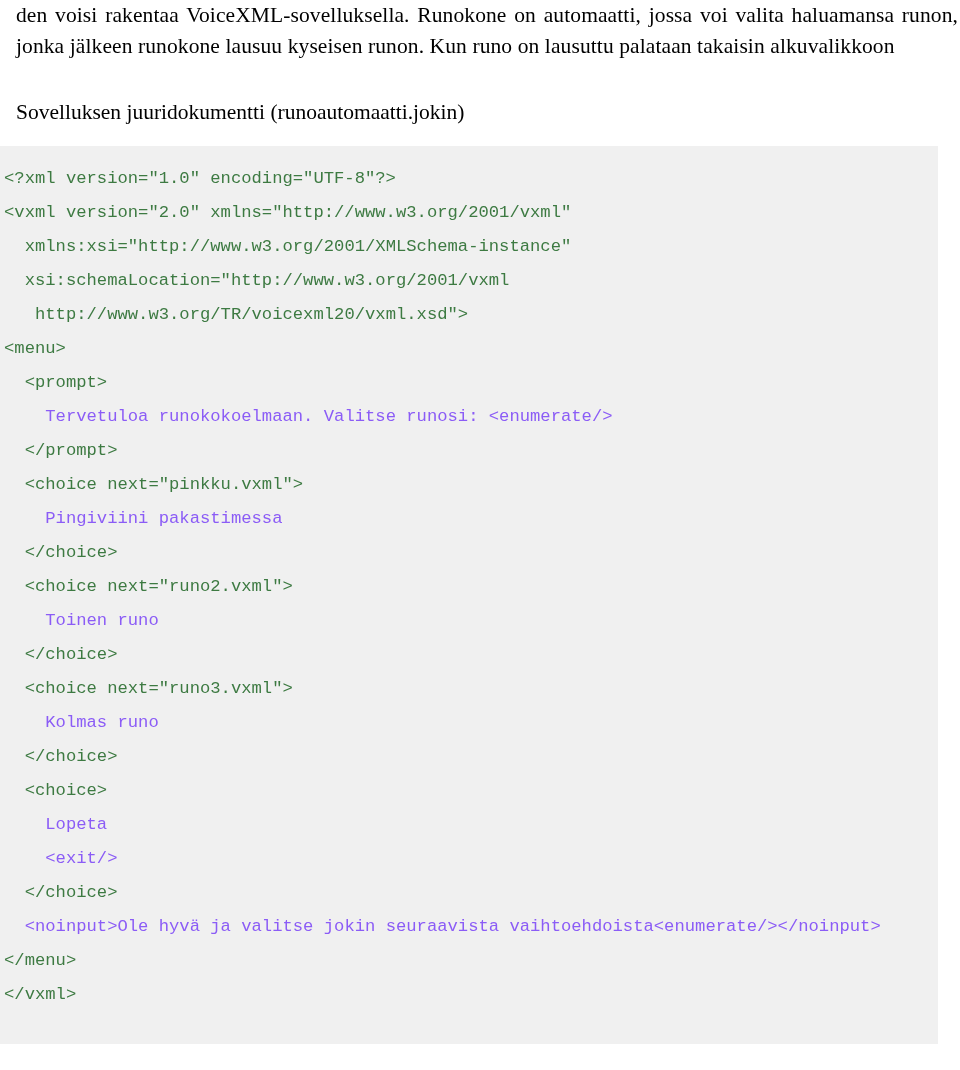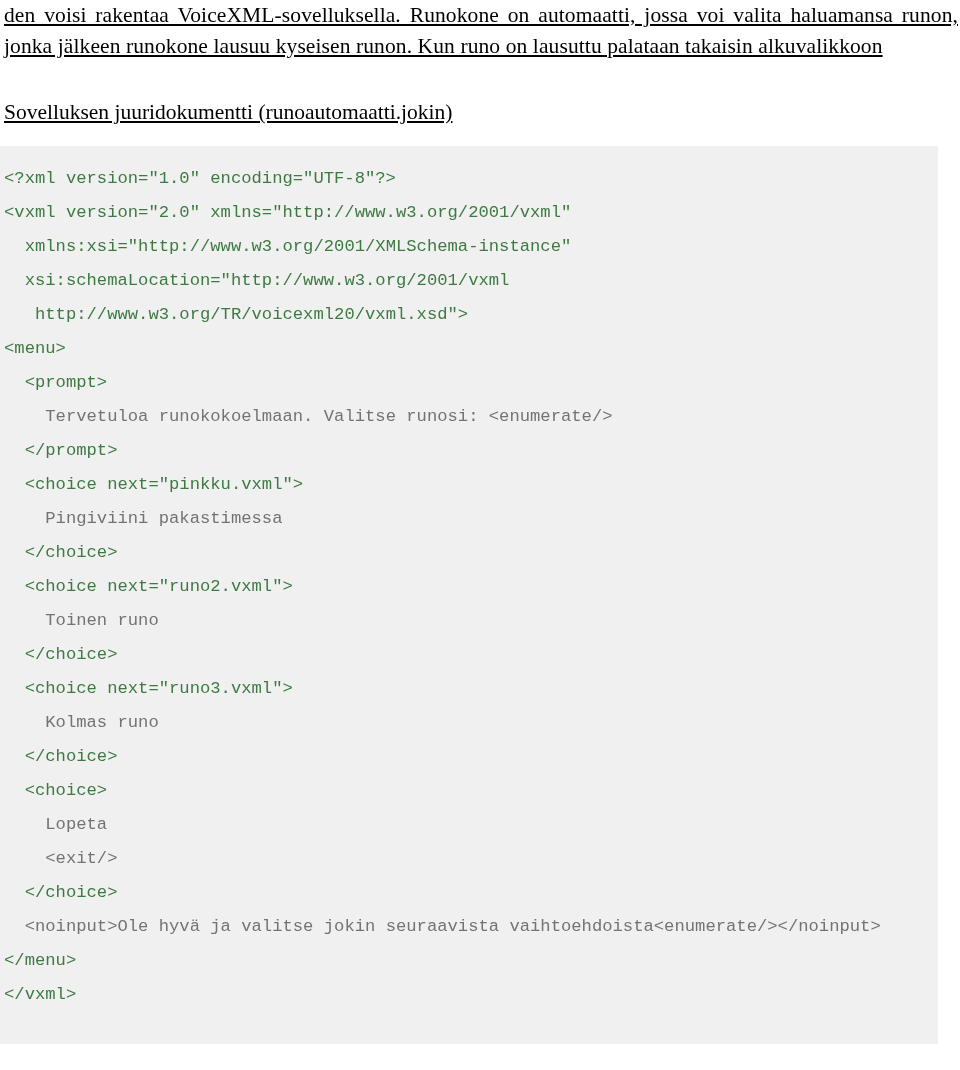--- a/index.html
+++ b/index.html
@@ -17,22 +17,21 @@
     color: #000000;
   }
 
   .page {
     width: 960px;
     position: relative;
   }
 
   
   .prose {
-    padding: 0 2px 0 4px;
-    text-decoration: underline;
+    padding: 0 2px 0 16px;
   }
   .body-paragraph {
     font-family: "Liberation Serif", "DejaVu Serif", serif;
     font-size: 21.5px;
     line-height: 31px;
     text-align: justify;
     text-justify: inter-word;
     margin: 0;
     padding: 0;
     color: #000000;
@@ -66,21 +65,21 @@
     white-space: pre-wrap;
     word-break: break-word;
     padding-left: 4px;
   }
   .code-line {
     white-space: pre-wrap;
     display: block;
     min-height: 34px;
   }
   .tok-tag   { color: #3d7a42; }
-  .tok-text  { color: #737373; }
+  .tok-text  { color: #8b5cf6; }
 </style>
 </head>
 <body>
 
 <div class="page">
 
   <div class="prose">
     <p class="body-paragraph">den voisi rakentaa VoiceXML-sovelluksella. Runokone on automaatti, jossa voi valita haluamansa runon, jonka jälkeen runokone lausuu kyseisen runon. Kun runo on lausuttu palataan takaisin alkuvalikkoon</p>
 
     <div class="spacer-lg"></div>

